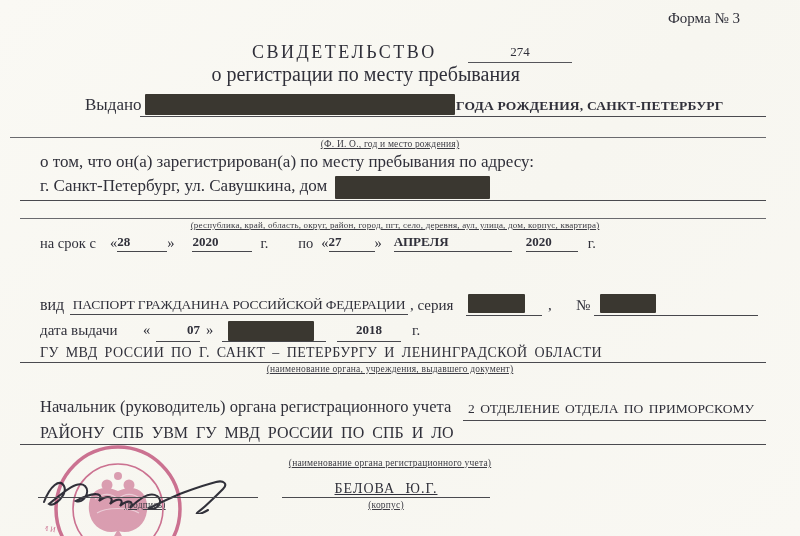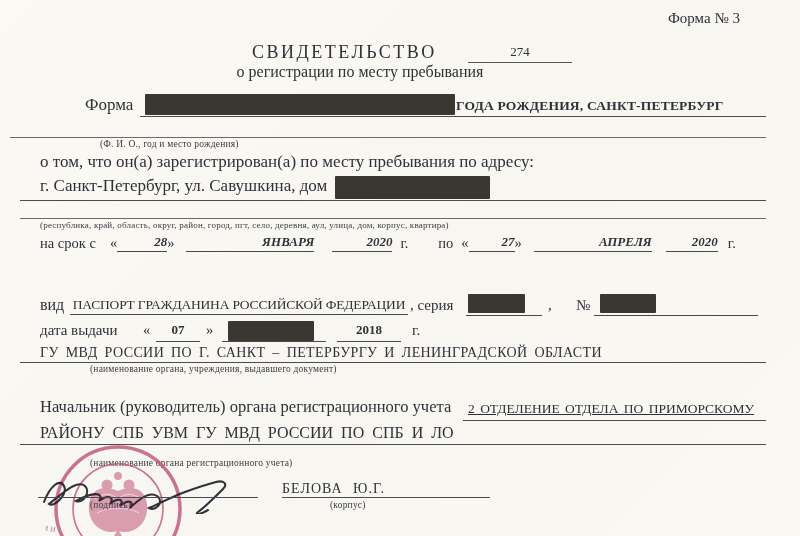--- a/index.html
+++ b/index.html
@@ -7,41 +7,41 @@
     position:relative; width:800px; height:536px; overflow:hidden;
     background:linear-gradient(135deg,#faf9f4 0%,#f7f6f0 55%,#f9f8f3 100%);
     font-family:"Liberation Serif","DejaVu Serif",serif;
     color:#30303a;
   }
   .abs{position:absolute;}
   .cap{font-size:9.5px; color:#3c3c44; letter-spacing:0.2px;}
   .rule{position:absolute; border-top:1.5px solid #4a4a4f; height:0;}
   .rule.thin{border-top:1px solid #6a6a6e;}
   .redact{position:absolute; background:#3a3730; border-radius:1px;}
-  .fld{display:inline-block; border-bottom:1.5px solid #47474c; text-align:right;font-style:italic;}
+  .fld{display:inline-block; border-bottom:1.5px solid #47474c; text-align:left;}
   .bold{font-weight:bold;}
-  .center{text-align:left;}
+  .center{text-align:center;text-decoration:underline;}
   .period-row{display:flex; align-items:flex-end; font-size:14.5px;}
   .period-row .fld{font-size:13px; font-weight:bold; padding-bottom:1px;}
   svg text{font-family:"Liberation Serif","DejaVu Serif",serif;}
 </style>
 </head>
 <body>
 
 <div class="page">
 
   <div class="abs" style="left:668px; top:10px; font-size:15px;text-align:right;">Форма № 3</div>
 
   <div class="abs" style="left:252px; top:42px; font-size:18px; letter-spacing:2.5px;">СВИДЕТЕЛЬСТВО</div>
   <div class="abs" style="left:468px; top:44px; width:104px; height:18px; border-bottom:1px solid #55555a; text-align:center; font-size:13px;">
     <span>274</span>
   </div>
-  <div class="abs" style="left:200px; top:63px; width:320px; text-align:center; font-size:16px;">о регистрации по месту пребывания</div>
+  <div class="abs" style="left:200px; top:63px; width:320px; text-align:right; font-size:20px;">о регистрации по месту пребывания</div>
 
-  <div class="abs" style="left:85px; top:95px; font-size:17px;">Форма</div>
+  <div class="abs" style="left:85px; top:95px; font-size:17px;">Выдано</div>
   <div class="redact" style="left:145px; top:94px; width:310px; height:21px;"></div>
   <div class="abs bold" style="left:456px; top:98px; font-size:13.5px; letter-spacing:0.2px;">ГОДА РОЖДЕНИЯ, САНКТ-ПЕТЕРБУРГ</div>
   <div class="rule" style="left:140px; top:116px; width:626px;"></div>
 
   <div class="rule thin" style="left:10px; top:137px; width:756px;"></div>
   <div class="abs cap center" style="left:100px; top:139px; width:580px;">(Ф. И. О., год и место рождения)</div>
 
   <div class="abs" style="left:40px; top:176px; font-size:17px;">г. Санкт-Петербург, ул. Савушкина, дом</div>
 
   <div class="abs" style="left:40px; top:152px; font-size:17px;">о том, что он(а) зарегистрирован(а) по месту пребывания по адресу:</div>
@@ -49,21 +49,20 @@
   <div class="rule" style="left:20px; top:200px; width:746px;"></div>
 
   <div class="rule thin" style="left:20px; top:218px; width:746px;"></div>
   <div class="abs cap center" style="left:40px; top:220px; width:710px; font-size:9px;">(республика, край, область, округ, район, город, пгт, село, деревня, аул, улица, дом, корпус, квартира)</div>
 
   <div class="abs period-row" style="left:40px; top:234px; width:742px;">
     <span>на срок с</span>
     <span style="margin-left:14px;">«</span>
     <span class="fld" style="width:50px;">28</span>
     <span>»</span>
-    <span class="fld" style="width:128px; margin-left:12px;">ЯНВАРЯ</span>
     <span class="fld" style="width:60px; margin-left:18px;">2020</span>
     <span style="margin-left:8px;">г.</span>
     <span style="margin-left:30px;">по</span>
     <span style="margin-left:8px;">«</span>
     <span class="fld" style="width:46px;">27</span>
     <span>»</span>
     <span class="fld" style="width:118px; margin-left:12px;">АПРЕЛЯ</span>
     <span class="fld" style="width:52px; margin-left:14px;">2020</span>
     <span style="margin-left:10px;">г.</span>
   </div>
@@ -76,37 +75,37 @@
   <div class="abs" style="left:410px; top:297px; font-size:15px;">, серия</div>
   <div class="abs" style="left:466px; top:294px; width:76px; height:21px; border-bottom:1.5px solid #47474c;"></div>
   <div class="redact" style="left:468px; top:294px; width:57px; height:19px;"></div>
   <div class="abs" style="left:548px; top:297px; font-size:15px;">,</div>
   <div class="abs" style="left:576px; top:297px; font-size:15px;">№</div>
   <div class="abs" style="left:594px; top:294px; width:164px; height:21px; border-bottom:1.5px solid #47474c;"></div>
   <div class="redact" style="left:600px; top:294px; width:56px; height:19px;"></div>
 
   <div class="abs" style="left:40px; top:322px; font-size:15px;">дата выдачи</div>
   <div class="abs" style="left:143px; top:322px; font-size:14.5px;">«</div>
-  <div class="abs bold" style="left:156px; top:322px; width:44px; height:19px; border-bottom:1.5px solid #47474c; text-align:center; font-size:13px;">
+  <div class="abs bold" style="left:156px; top:322px; width:44px; height:19px; border-bottom:1.5px solid #47474c; text-align:right; font-size:13px;">
     <span>07</span>
   </div>
   <div class="abs" style="left:206px; top:322px; font-size:14.5px;">»</div>
   <div class="abs" style="left:222px; top:322px; width:104px; height:19px; border-bottom:1.5px solid #47474c;"></div>
   <div class="redact" style="left:228px; top:321px; width:86px; height:20px;"></div>
   <div class="abs bold" style="left:337px; top:322px; width:64px; height:19px; border-bottom:1.5px solid #47474c; text-align:center; font-size:13px;">
     <span>2018</span>
   </div>
   <div class="abs" style="left:412px; top:322px; font-size:15px;">г.</div>
 
   <div class="abs" style="left:40px; top:345px; font-size:14px; letter-spacing:0.4px; word-spacing:3px;">ГУ МВД РОССИИ ПО Г. САНКТ – ПЕТЕРБУРГУ И ЛЕНИНГРАДСКОЙ ОБЛАСТИ</div>
   <div class="rule" style="left:20px; top:362px; width:746px;"></div>
   <div class="abs cap center" style="left:90px; top:364px; width:600px;">(наименование органа, учреждения, выдавшего документ)</div>
 
   <div class="abs" style="left:40px; top:397px; font-size:16.5px;">Начальник (руководитель) органа регистрационного учета</div>
-  <div class="abs" style="left:468px; top:401px; font-size:13.5px; word-spacing:2px;text-decoration:underline;">2 ОТДЕЛЕНИЕ ОТДЕЛА ПО ПРИМОРСКОМУ</div>
+  <div class="abs" style="left:468px; top:401px; font-size:13.5px; word-spacing:2px;">2 ОТДЕЛЕНИЕ ОТДЕЛА ПО ПРИМОРСКОМУ</div>
   <div class="rule" style="left:463px; top:420px; width:303px;"></div>
   <div class="abs" style="left:40px; top:424px; font-size:16px; word-spacing:4px;font-family:Liberation Serif, serif;">РАЙОНУ СПБ УВМ ГУ МВД РОССИИ ПО СПБ И ЛО</div>
   <div class="rule" style="left:20px; top:444px; width:746px;"></div>
   <div class="abs cap center" style="left:90px; top:446px; width:600px;margin-top:12px;">(наименование органа регистрационного учета)</div>
 
   <svg class="abs" style="left:45px; top:441px;" width="146" height="95" viewBox="0 0 146 146" preserveAspectRatio="xMidYMin slice">
     <g stroke="#c2557c" fill="none" opacity="0.82">
       <circle cx="73" cy="68" r="62" stroke-width="3.5"></circle>
       <circle cx="73" cy="68" r="45" stroke-width="1.6"></circle>
     </g>

